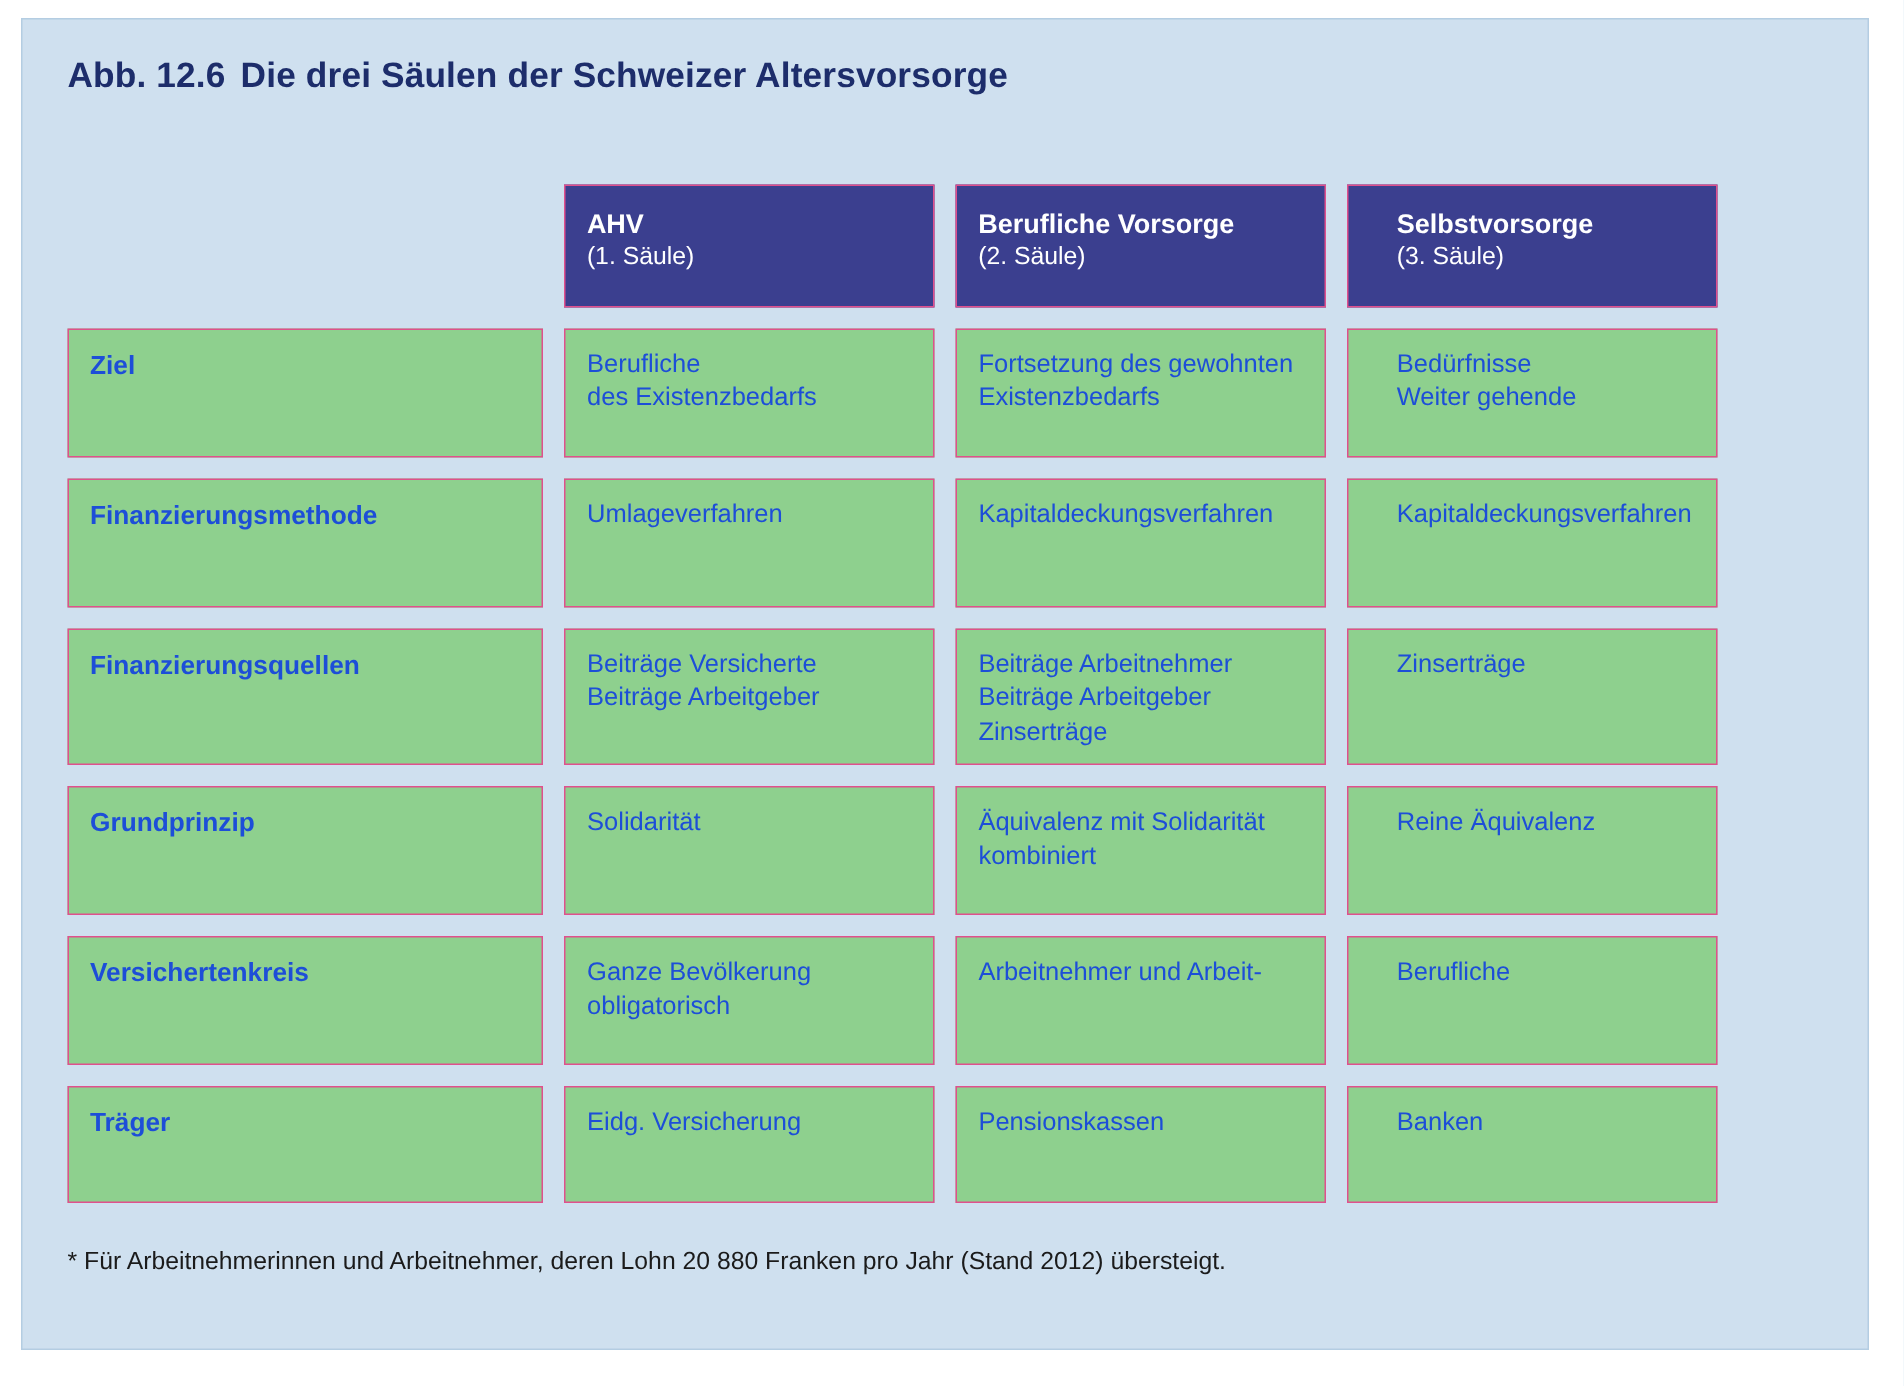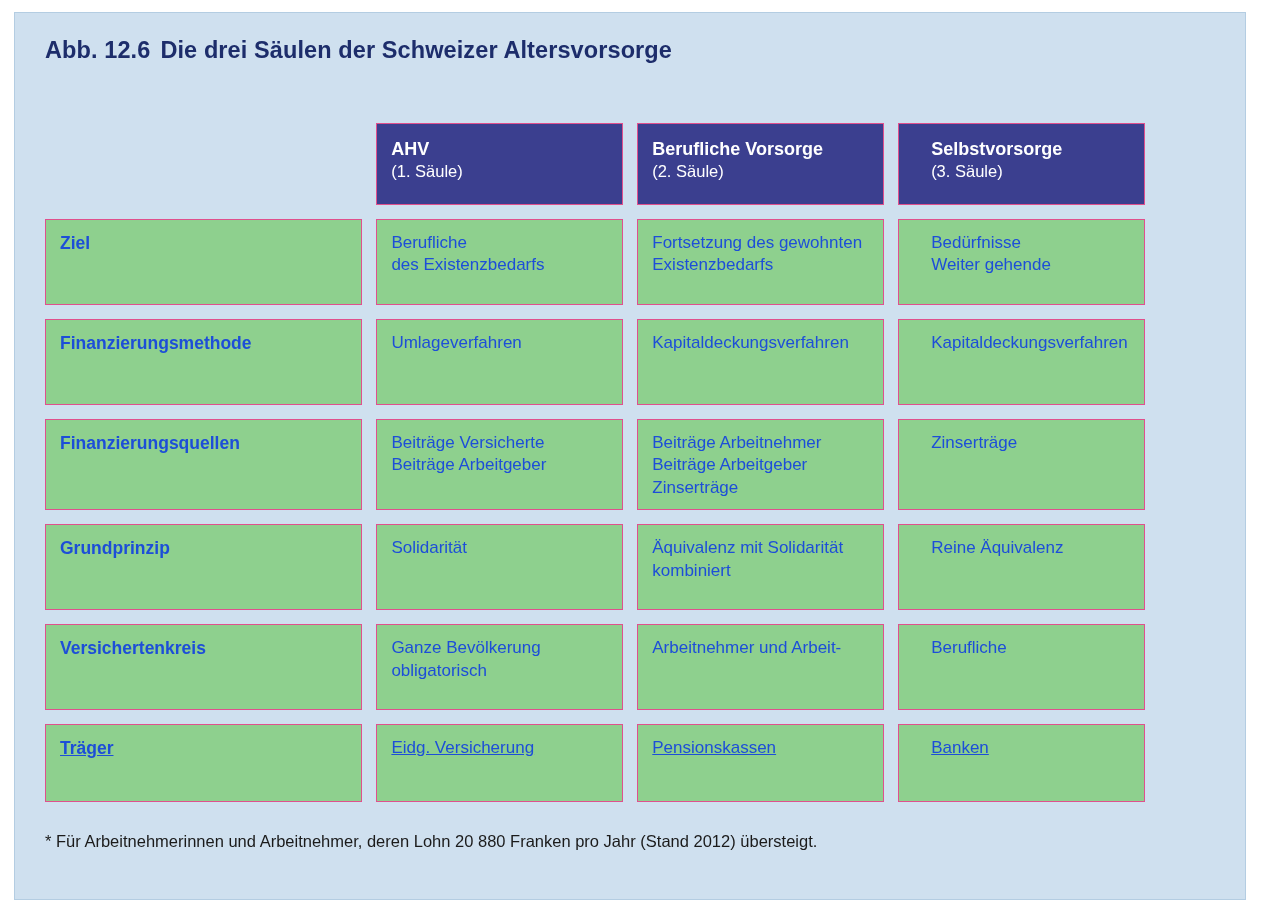--- a/index.html
+++ b/index.html
@@ -100,21 +100,21 @@
   .label-cell {
     background: #8ed08e;
     font-weight: bold;
     min-height: 86px;
     font-size: 17.5px;
   }
   .row-tall .body-cell,
   .row-tall .label-cell { min-height: 86px; }
 
   .row-short .body-cell,
-  .row-short .label-cell { min-height: 78px; text-decoration: underline; }
+  .row-short .label-cell { min-height: 78px; }
 
   .cell-line { display: block; }
 
   .footnote {
     position: absolute;
     left: 30px;
     top: 818px;
     width: 1160px;
     font-size: 16.5px;
     color: #1b1b1b;

